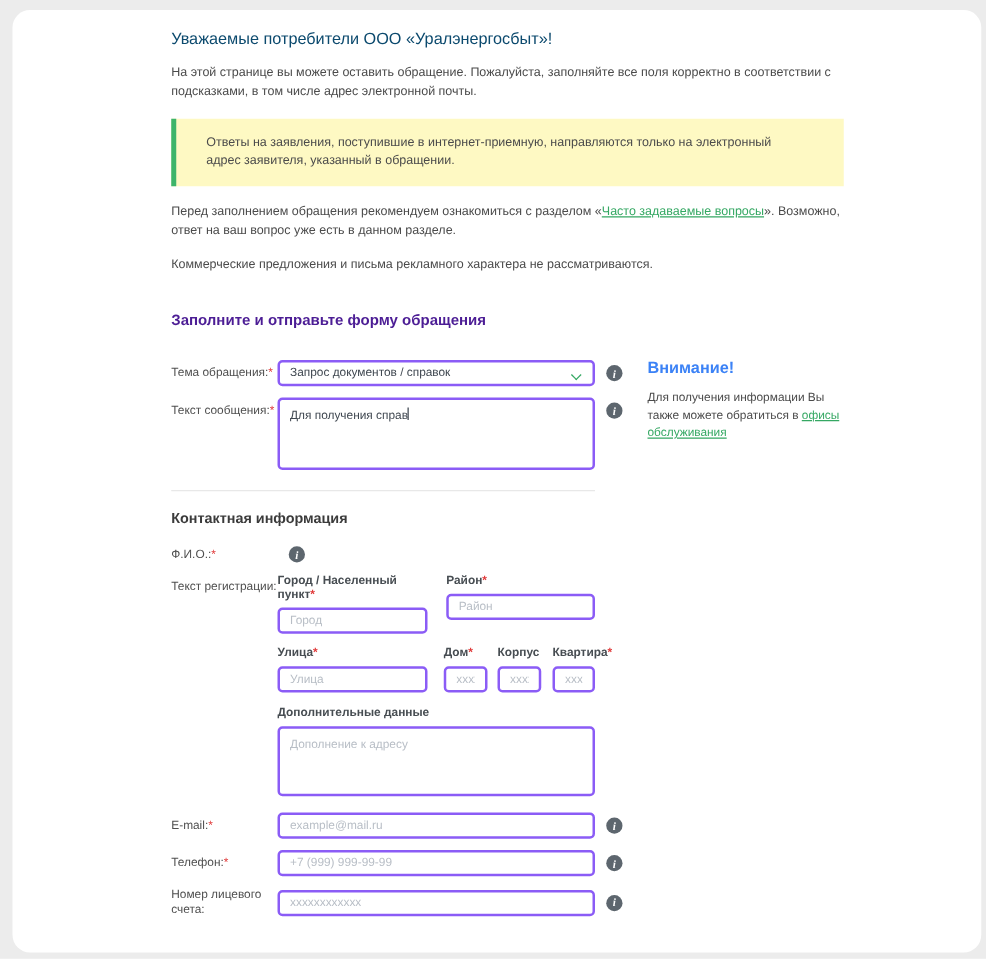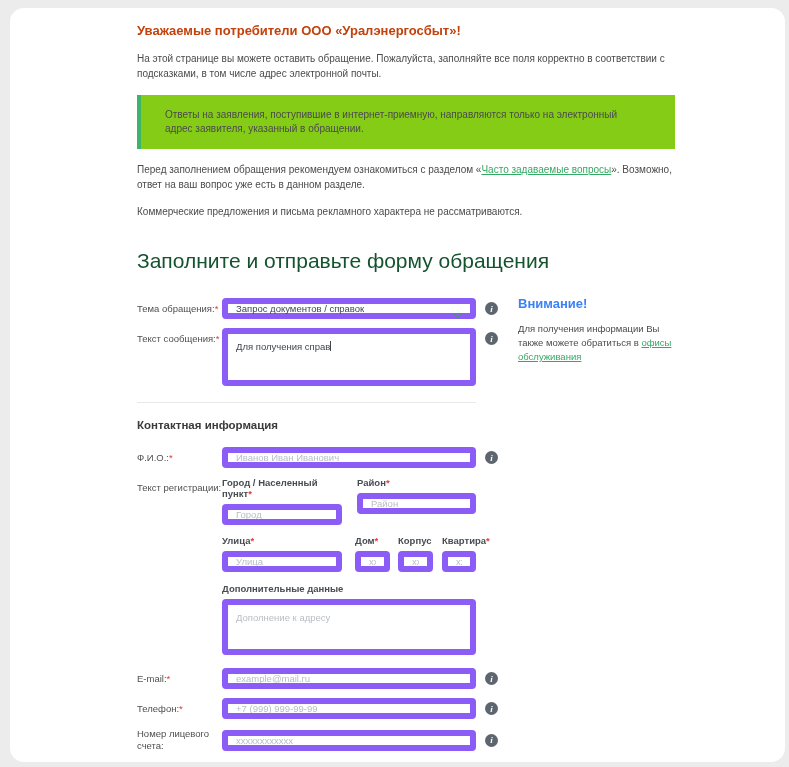--- a/index.html
+++ b/index.html
@@ -10,43 +10,43 @@
     color:#4b4b4b;
     position:relative;
     overflow:hidden;
   }
   .card {
     position:absolute; left:10px; top:8px; right:4px; bottom:5px;
     background:#ffffff; border-radius:14px; overflow:hidden;
   }
   .content { margin-left:127px; width:538px; padding-top:15px; position:relative; }
 
-  .intro-title { font-size:13px; font-weight:bold; color:#c2410c; margin-bottom:13px; }
+  .intro-title { font-size:13px; font-weight:normal; color:#0c4a6e; margin-bottom:13px; }
   p.body-text { font-size:10px; line-height:15px; color:#4b4b4b; margin-bottom:12px; }
   .notice {
-    background:#84cc16; border-left:4px solid #3db46a;
+    background:#fef9c3; border-left:4px solid #3db46a;
     padding:13px 40px 13px 24px; font-size:10px; line-height:14px; color:#4b4b4b;
     margin:14px 0 13px 0;
   }
   a.green-link { color:#35a863; text-decoration:underline; cursor:pointer; }
 
-  .form-title { font-size:21px; font-weight:normal; color:#14532d; margin-top:30px; }
+  .form-title { font-size:12px; font-weight:bold; color:#4c1d95; margin-top:30px; }
 
   .form-wrap { position:relative; margin-top:25px; }
   .section-title { font-size:11.5px; font-weight:bold; color:#3b3b3b; margin-bottom:16px; }
 
   .row { display:flex; align-items:center; margin-bottom:9px; }
   .row.top { align-items:flex-start; }
   .lbl { width:85px; flex:0 0 85px; font-size:9.5px; color:#4f4f4f; line-height:12px; }
   .row.top .lbl { padding-top:5px; }
   .req { color:#e03a3a; }
   .field-area { width:254px; flex:0 0 254px; }
 
   input.inp, .selectbox, .txtarea {
-    width:100%; border:6px solid #8b5cf6; border-radius:4px; background:#fff;
+    width:100%; border:2px solid #8b5cf6; border-radius:4px; background:#fff;
     font-family:"Liberation Sans", sans-serif; font-size:9.5px; color:#3f4750;
   }
   input.inp { height:21px; padding:0 8px; outline:none; }
   input.inp::placeholder { color:#b8bec6; opacity:1; }
   .selectbox {
     height:21px; display:flex; align-items:center; padding:0 8px; cursor:pointer;
     position:relative;
   }
   .chev {
     position:absolute; right:10px; top:7px; width:6px; height:6px;
@@ -128,23 +128,20 @@
         </div>
         <span class="info">i</span>
       </div>
 
       <div class="divider"></div>
 
       <div class="section-title">Контактная информация</div>
 
       <div class="row">
         <div class="lbl"><span>Ф.И.О.:</span><span class="req">*</span></div>
-        <div class="field-area">
-          <input class="inp" placeholder="Иванов Иван Иванович" style="">
-        </div>
         <span class="info">i</span>
       </div>
 
       <div class="row top addr-block">
         <div class="lbl">Текст регистрации:</div>
         <div class="field-area">
           <div class="addr-line">
             <div class="addr-col-city">
               <div class="sublbl"><span>Город / Населенный пункт</span><span class="req">*</span></div>
               <input class="inp" placeholder="Город" style="">

